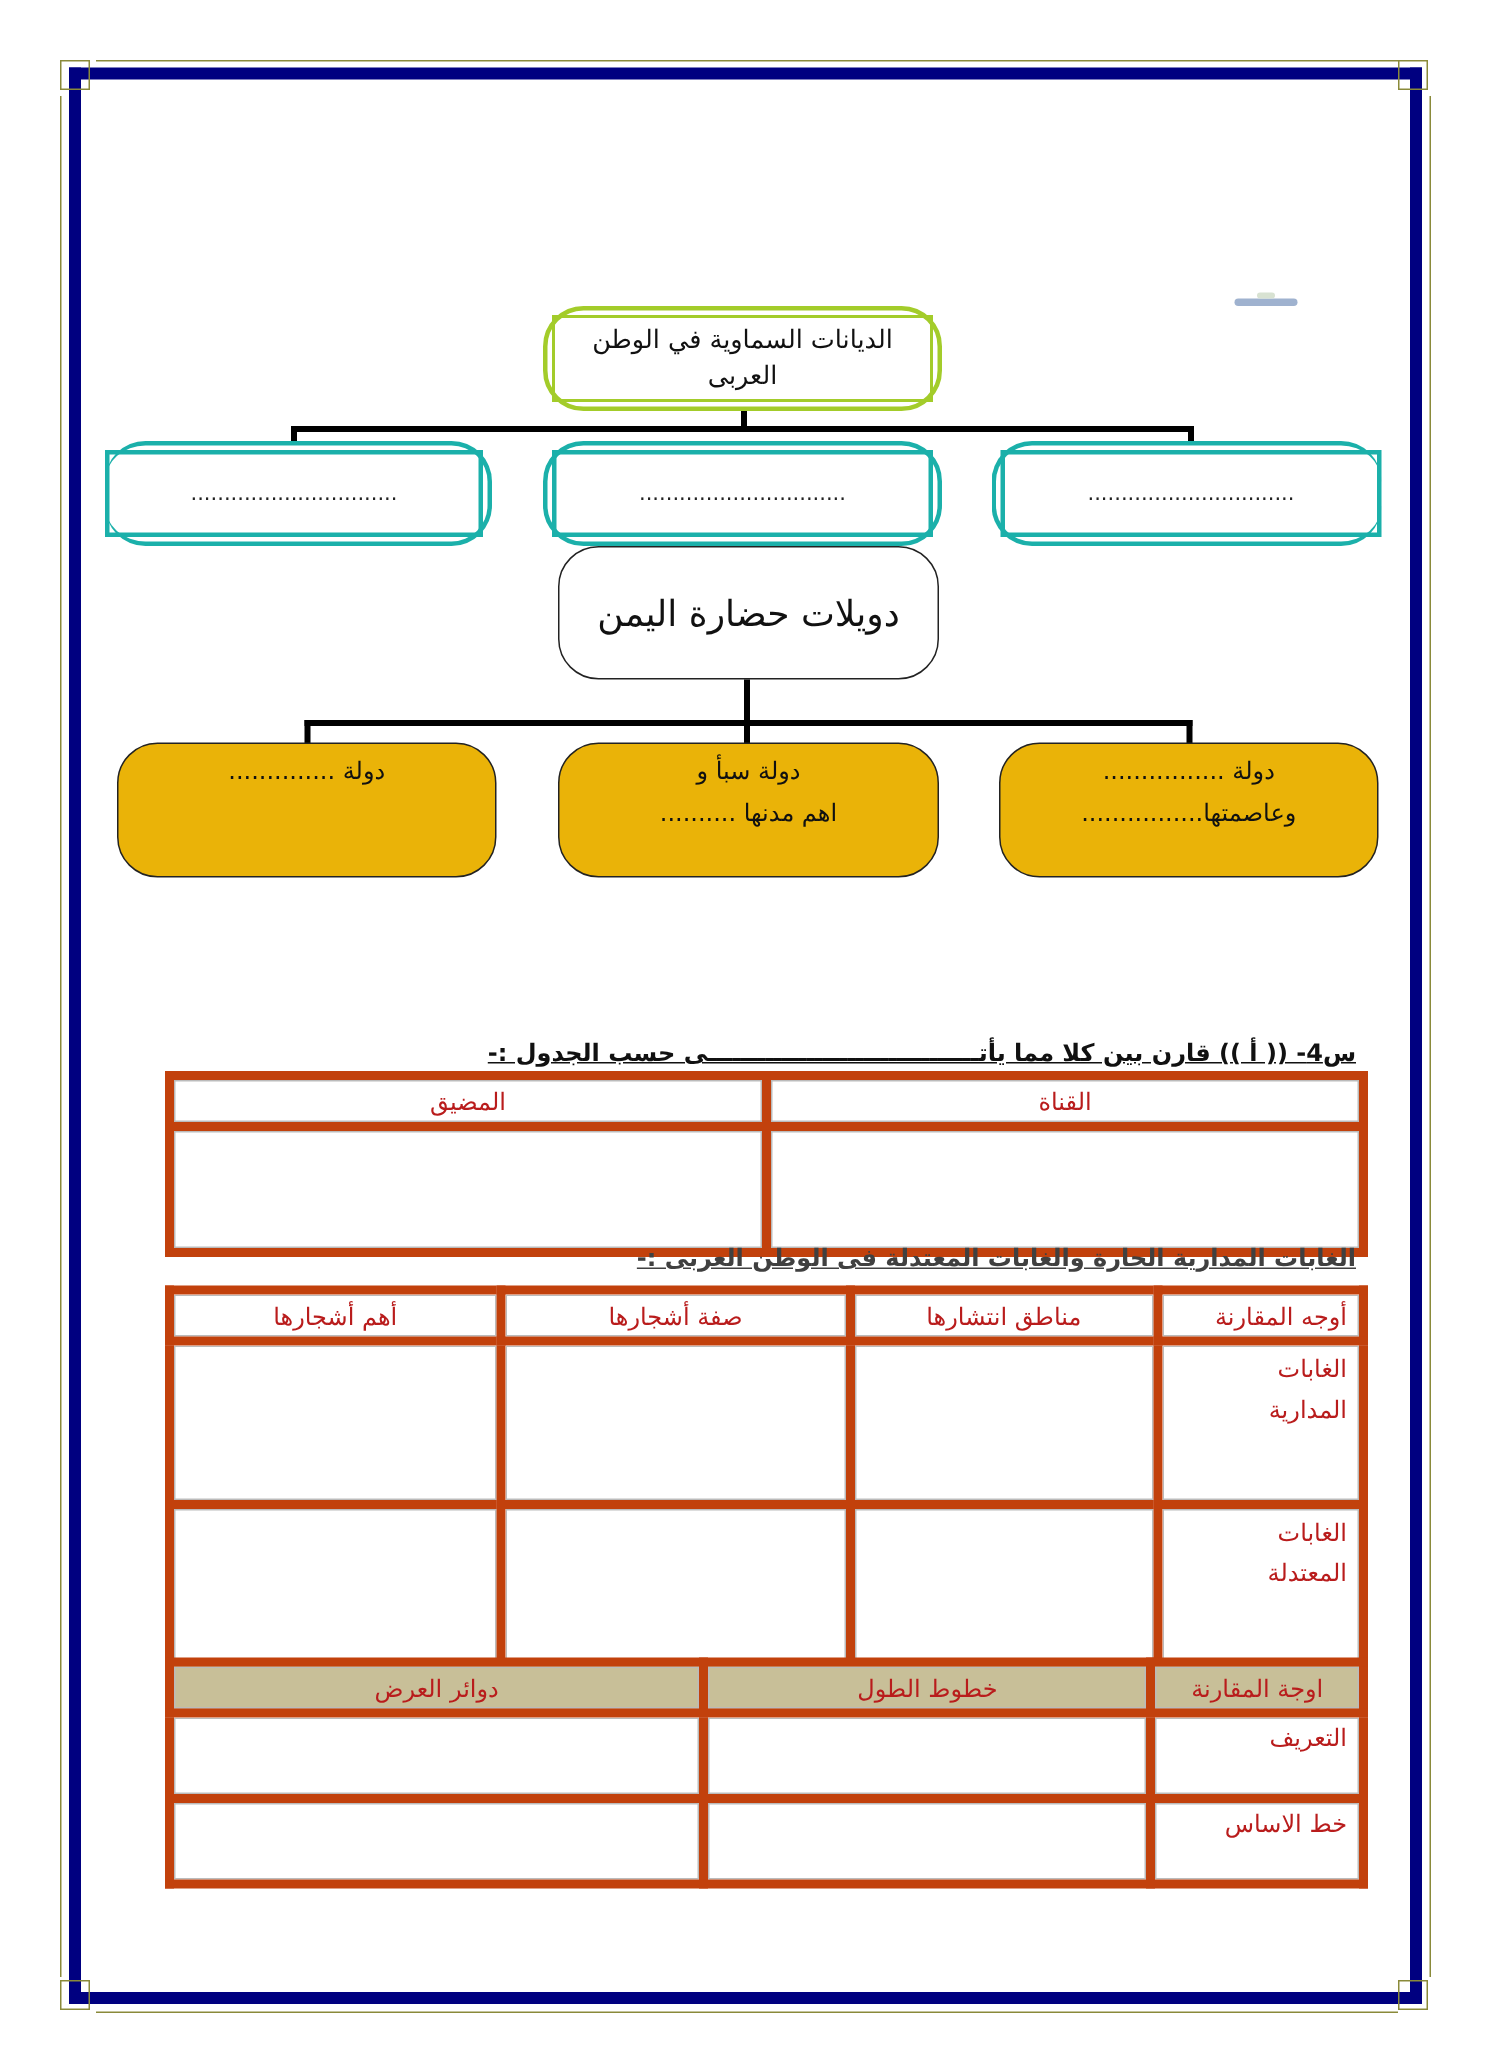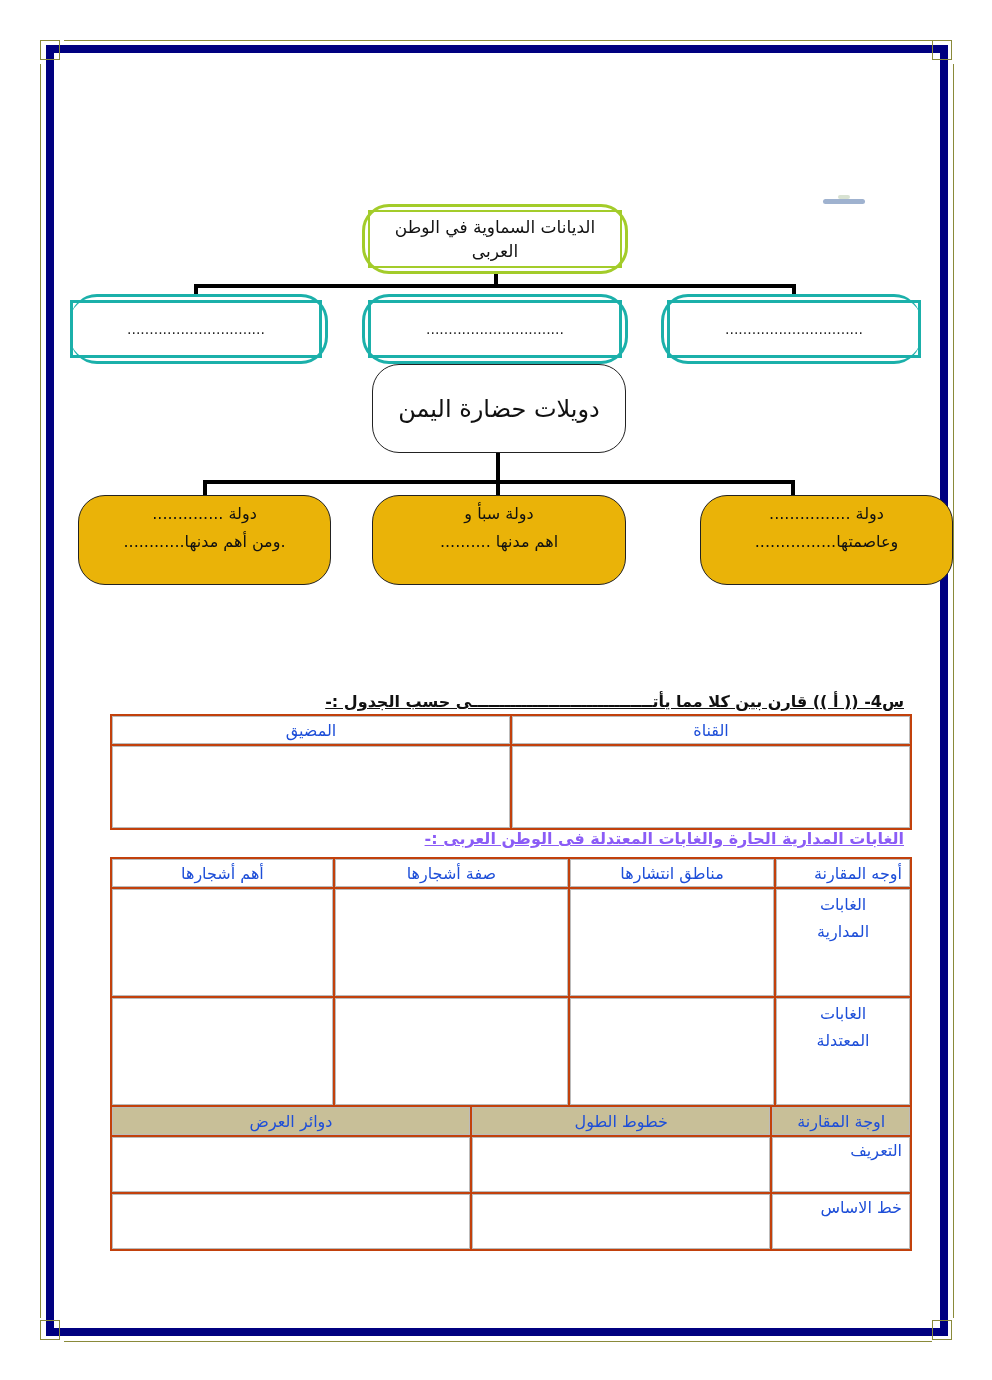--- a/index.html
+++ b/index.html
@@ -55,26 +55,26 @@
     .q-title {
       right: 88px; top: 692px; font-size: 16px; font-weight: bold; text-decoration: underline;
       color: #111; white-space: nowrap;
     }
 
     table.grid {
       position: absolute; border-collapse: collapse; direction: rtl;
       border: 2px solid #555;
     }
     table.grid td, table.grid th {
-      border: 2px solid #c2410c; box-shadow: inset 0 0 0 1px #bbb;
-      padding: 0 8px; font-weight: normal; color: #1d4ed8; font-size: 16px;
+      border: 6px solid #c2410c; box-shadow: inset 0 0 0 1px #bbb;
+      padding: 0 8px; font-weight: normal; color: #b91c1c; font-size: 16px;
     }
     .t1 th { text-align: center; height: 28px; }
     .t2 th { height: 28px; }
-    .t2 .lbl { vertical-align: top; text-align: center; line-height: 27px; padding-top: 2px; }
+    .t2 .lbl { vertical-align: top; text-align: right; line-height: 27px; padding-top: 2px; }
     .t3 th { background: #c8bf98; height: 28px; }
     .t3 .lbl { vertical-align: top; text-align: right; padding-top: 4px; }
   </style>
 </head>
 <body>
 
 <div>
   <div class="border-navy" style="left:46px; top:45px; width:902px; height:8px;"></div>
   <div class="border-navy" style="left:46px; top:1328px; width:902px; height:8px;"></div>
   <div class="border-navy" style="left:46px; top:45px; width:8px; height:1291px;"></div>
@@ -109,49 +109,48 @@
 </div>
 
 <div class="abs yemen-box rtl">
   <span>دويلات حضارة اليمن</span>
 </div>
 <div class="hline" style="left:496px; top:453px; width:4px; height:44px;"></div>
 <div class="hline" style="left:203px; top:480px; width:592px; height:4px;"></div>
 <div class="hline" style="left:203px; top:480px; width:4px; height:16px;"></div>
 <div class="hline" style="left:791px; top:480px; width:4px; height:16px;"></div>
 
-<div class="abs state-box rtl" style="left:700px; width:253px;">
+<div class="abs state-box rtl" style="left:666px; width:253px;">
   <div>دولة ................</div>
   <div>وعاصمتها................</div>
 </div>
 <div class="abs state-box rtl" style="left:372px; width:254px;">
   <div>دولة سبأ و</div>
   <div>اهم مدنها ..........</div>
 </div>
 <div class="abs state-box rtl" style="left:78px; width:253px;">
   <div>دولة ..............</div>
-  <div>.ومن أهم مدنها............</div>
 </div>
 
 <div class="abs q-title rtl">س4- (( أ )) قارن بين كلا مما يأتـــــــــــــــــــــــــــــــــى  حسب الجدول :-</div>
 
 <table class="grid t1" style="left:110px; top:714px; width:802px;">
   <tbody>
       <tr>
     <th style="width:50%;">القناة</th>
     <th style="width:50%;">المضيق</th>
   </tr>
   <tr style="height:84px;">
     <td></td>
     <td></td>
   </tr>
 </tbody>
   </table>
 
-<div class="abs rtl" style="right:88px; top:829px; font-size:16px; font-weight:bold; color:#8b5cf6; white-space:nowrap; text-decoration:underline;">الغابات المدارية الحارة والغابات المعتدلة فى الوطن العربى :-</div>
+<div class="abs rtl" style="right:88px; top:829px; font-size:16px; font-weight:bold; color:#404040; white-space:nowrap; text-decoration:underline;">الغابات المدارية الحارة والغابات المعتدلة فى الوطن العربى :-</div>
 
 <table class="grid t2" style="left:110px; top:857px; width:802px;">
   <tbody>
       <tr>
     <th style="width:127px; text-align:right;">أوجه المقارنة</th>
     <th style="width:207px;">مناطق انتشارها</th>
     <th style="width:240px;">صفة أشجارها</th>
     <th style="width:226px;">أهم أشجارها</th>
   </tr>
   <tr style="height:109px;">

